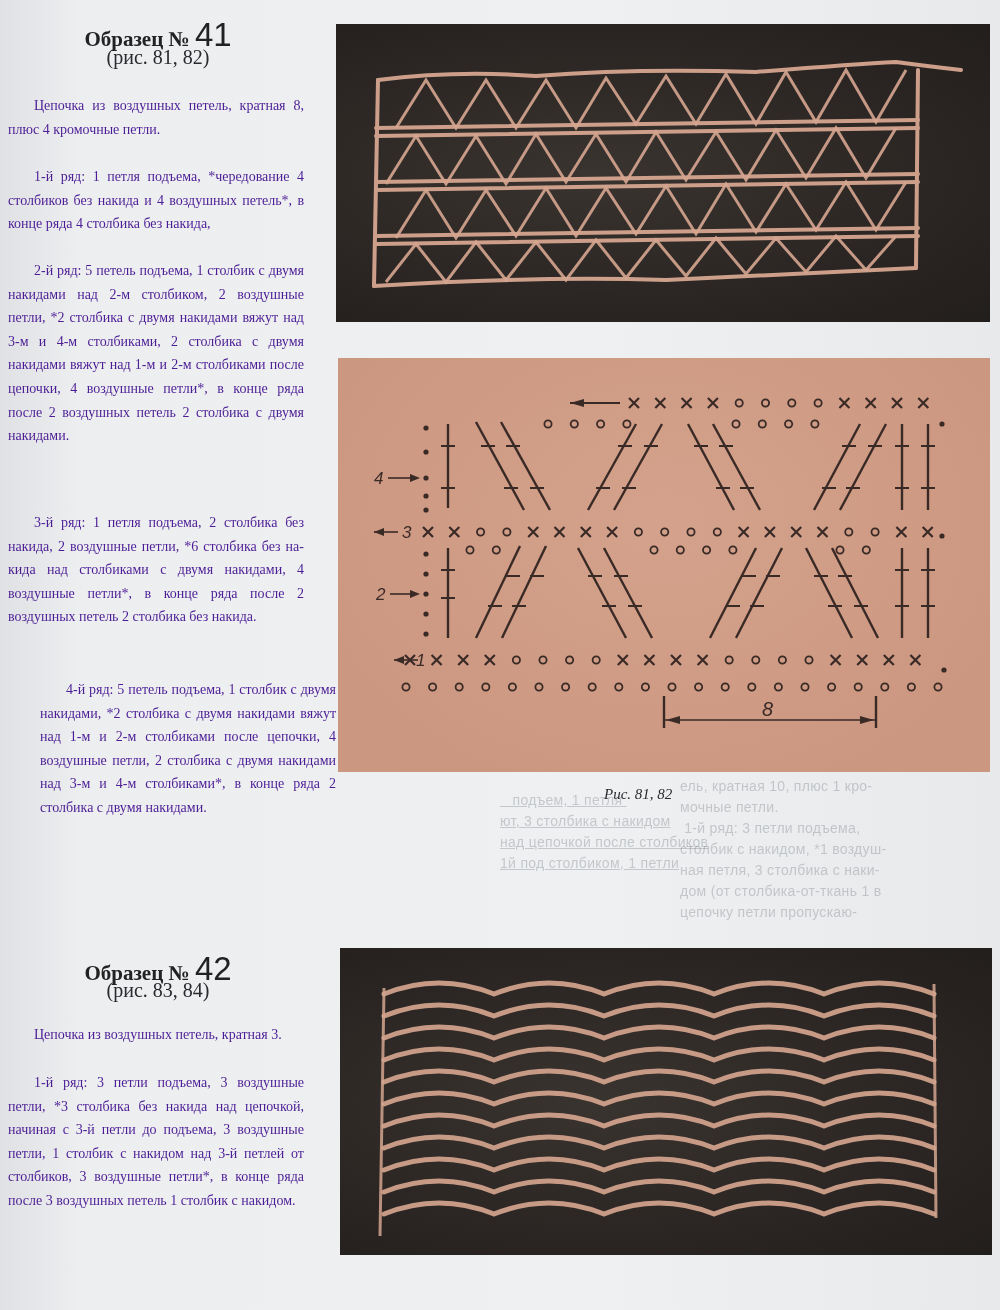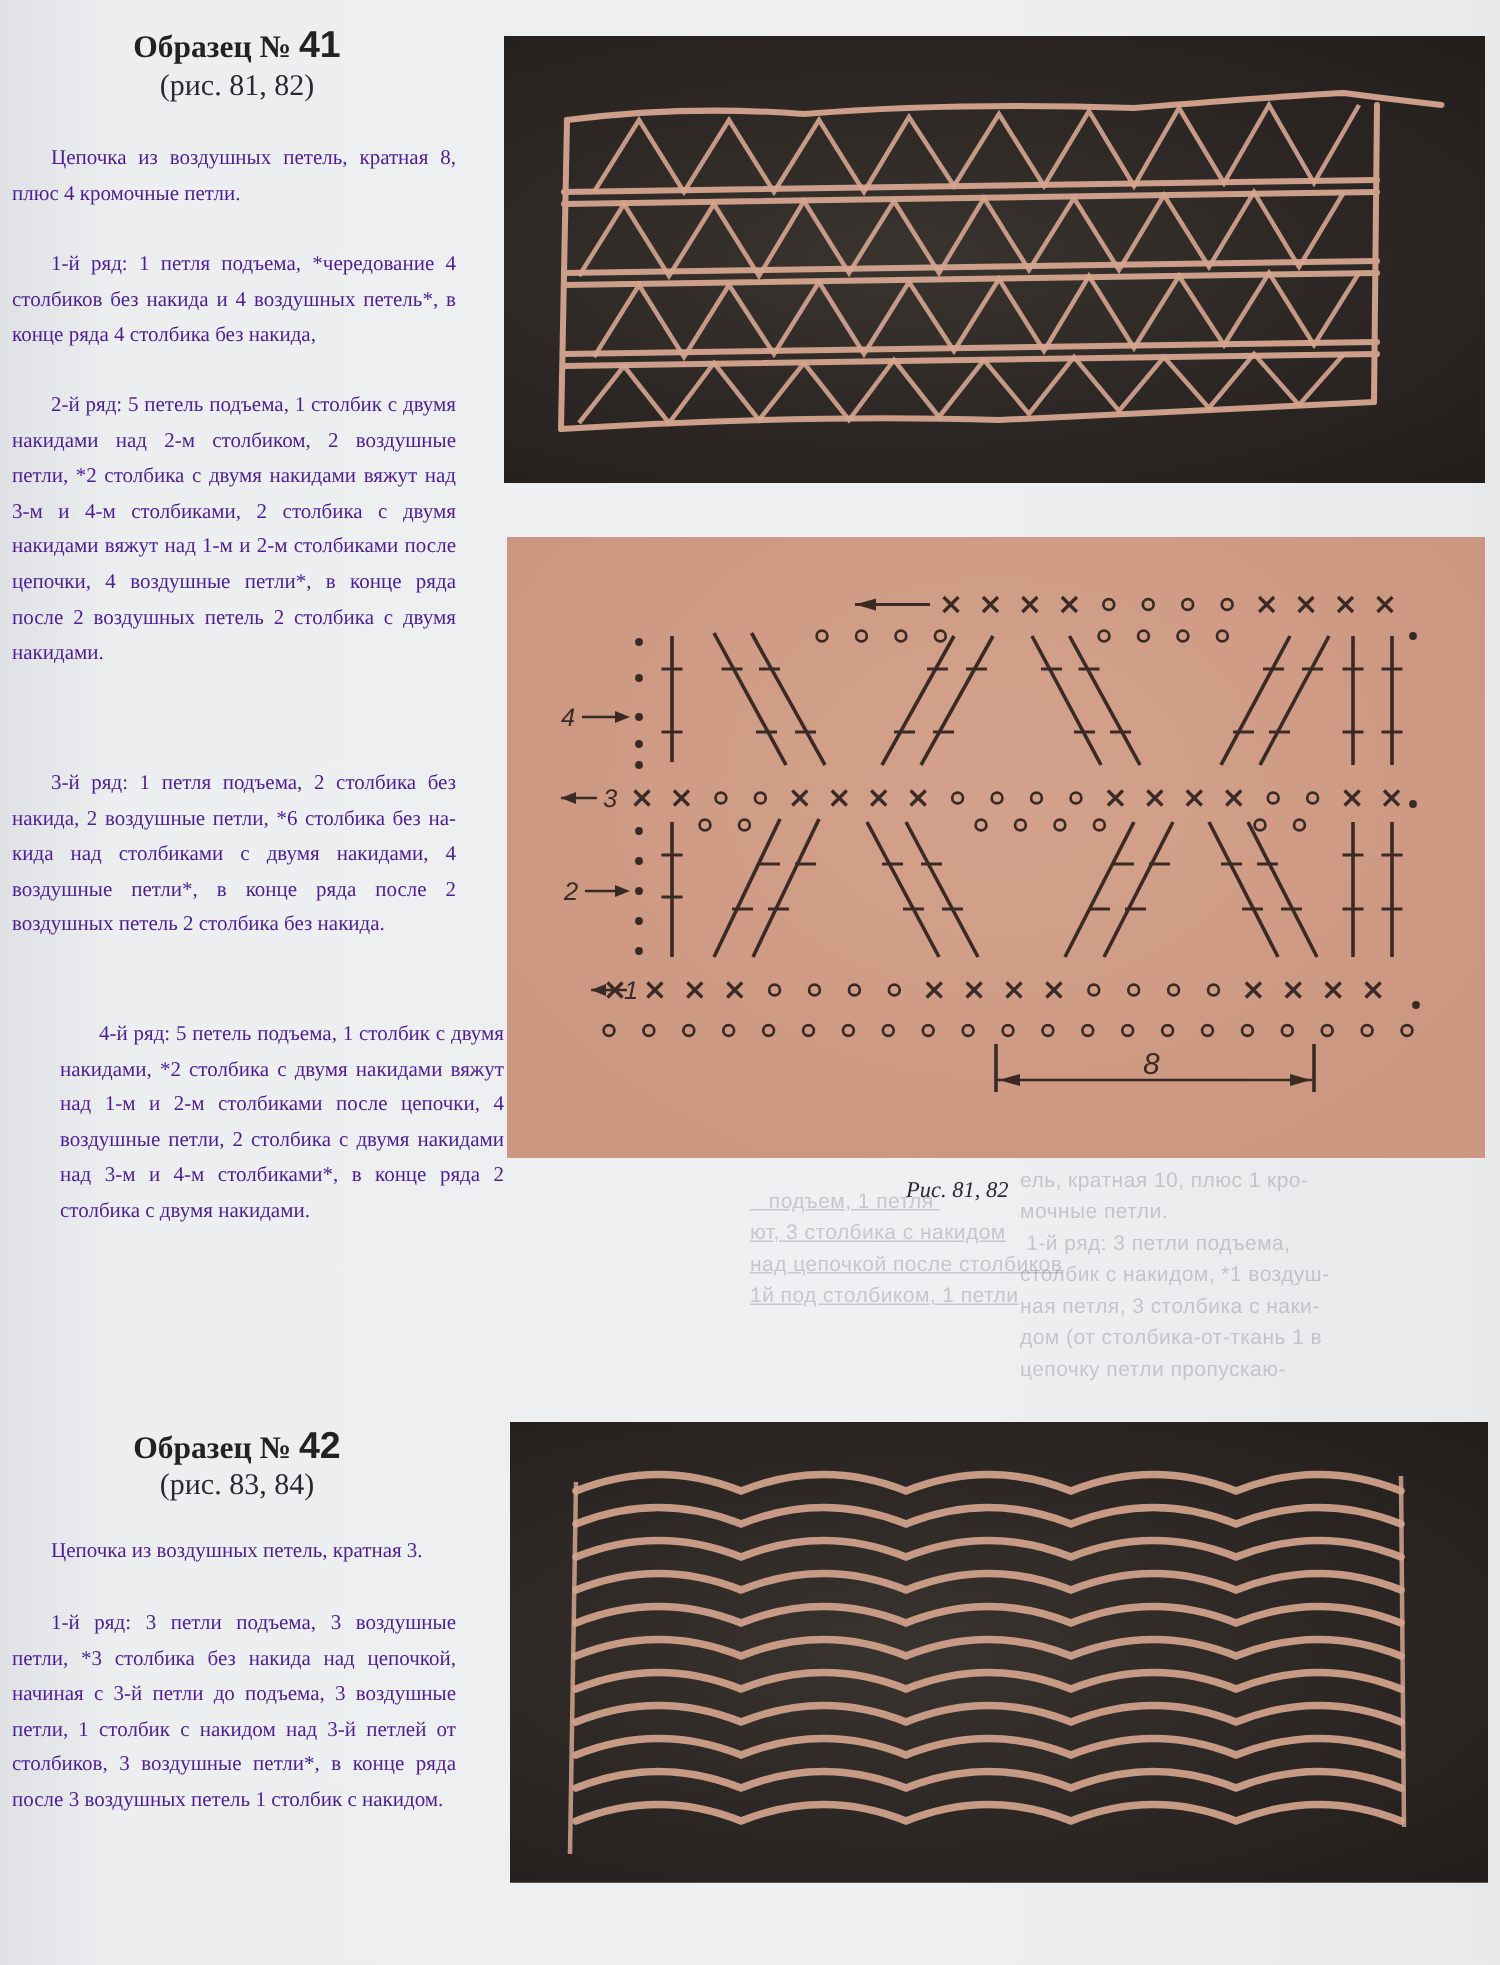--- a/index.html
+++ b/index.html
@@ -8,21 +8,21 @@
     background: #e9eaec;
     background-image: linear-gradient(90deg, #dfe1e4 0%, #eceef0 8%, #eef0f1 60%, #e7e9eb 100%);
     font-family: "Liberation Serif", "DejaVu Serif", serif;
     color: #2a2a2e;
   }
   .col-left { position: absolute; left: 8px; top: 0; width: 300px; }
   .sample-title {
     position: absolute; left: 0; width: 300px; text-align: center;
     font-family: "Liberation Serif", serif; font-weight: bold; font-size: 21px; color: #222;
   }
-  .sample-title .num { font-family: "Liberation Sans", sans-serif; font-weight: bold; font-size: 25px; }
+  .sample-title .num { font-family: "Liberation Sans", sans-serif; font-weight: normal; font-size: 33px; }
   .sample-sub {
     position: absolute; left: 0; width: 300px; text-align: center;
     font-size: 20px; color: #2a2a2e;
   }
   .para {
     position: absolute; left: 0; width: 296px;
     font-size: 14px; line-height: 23.6px; text-align: justify; color: #4c1d95;
     text-indent: 26px; hyphens: manual;
   }
   .photo {

